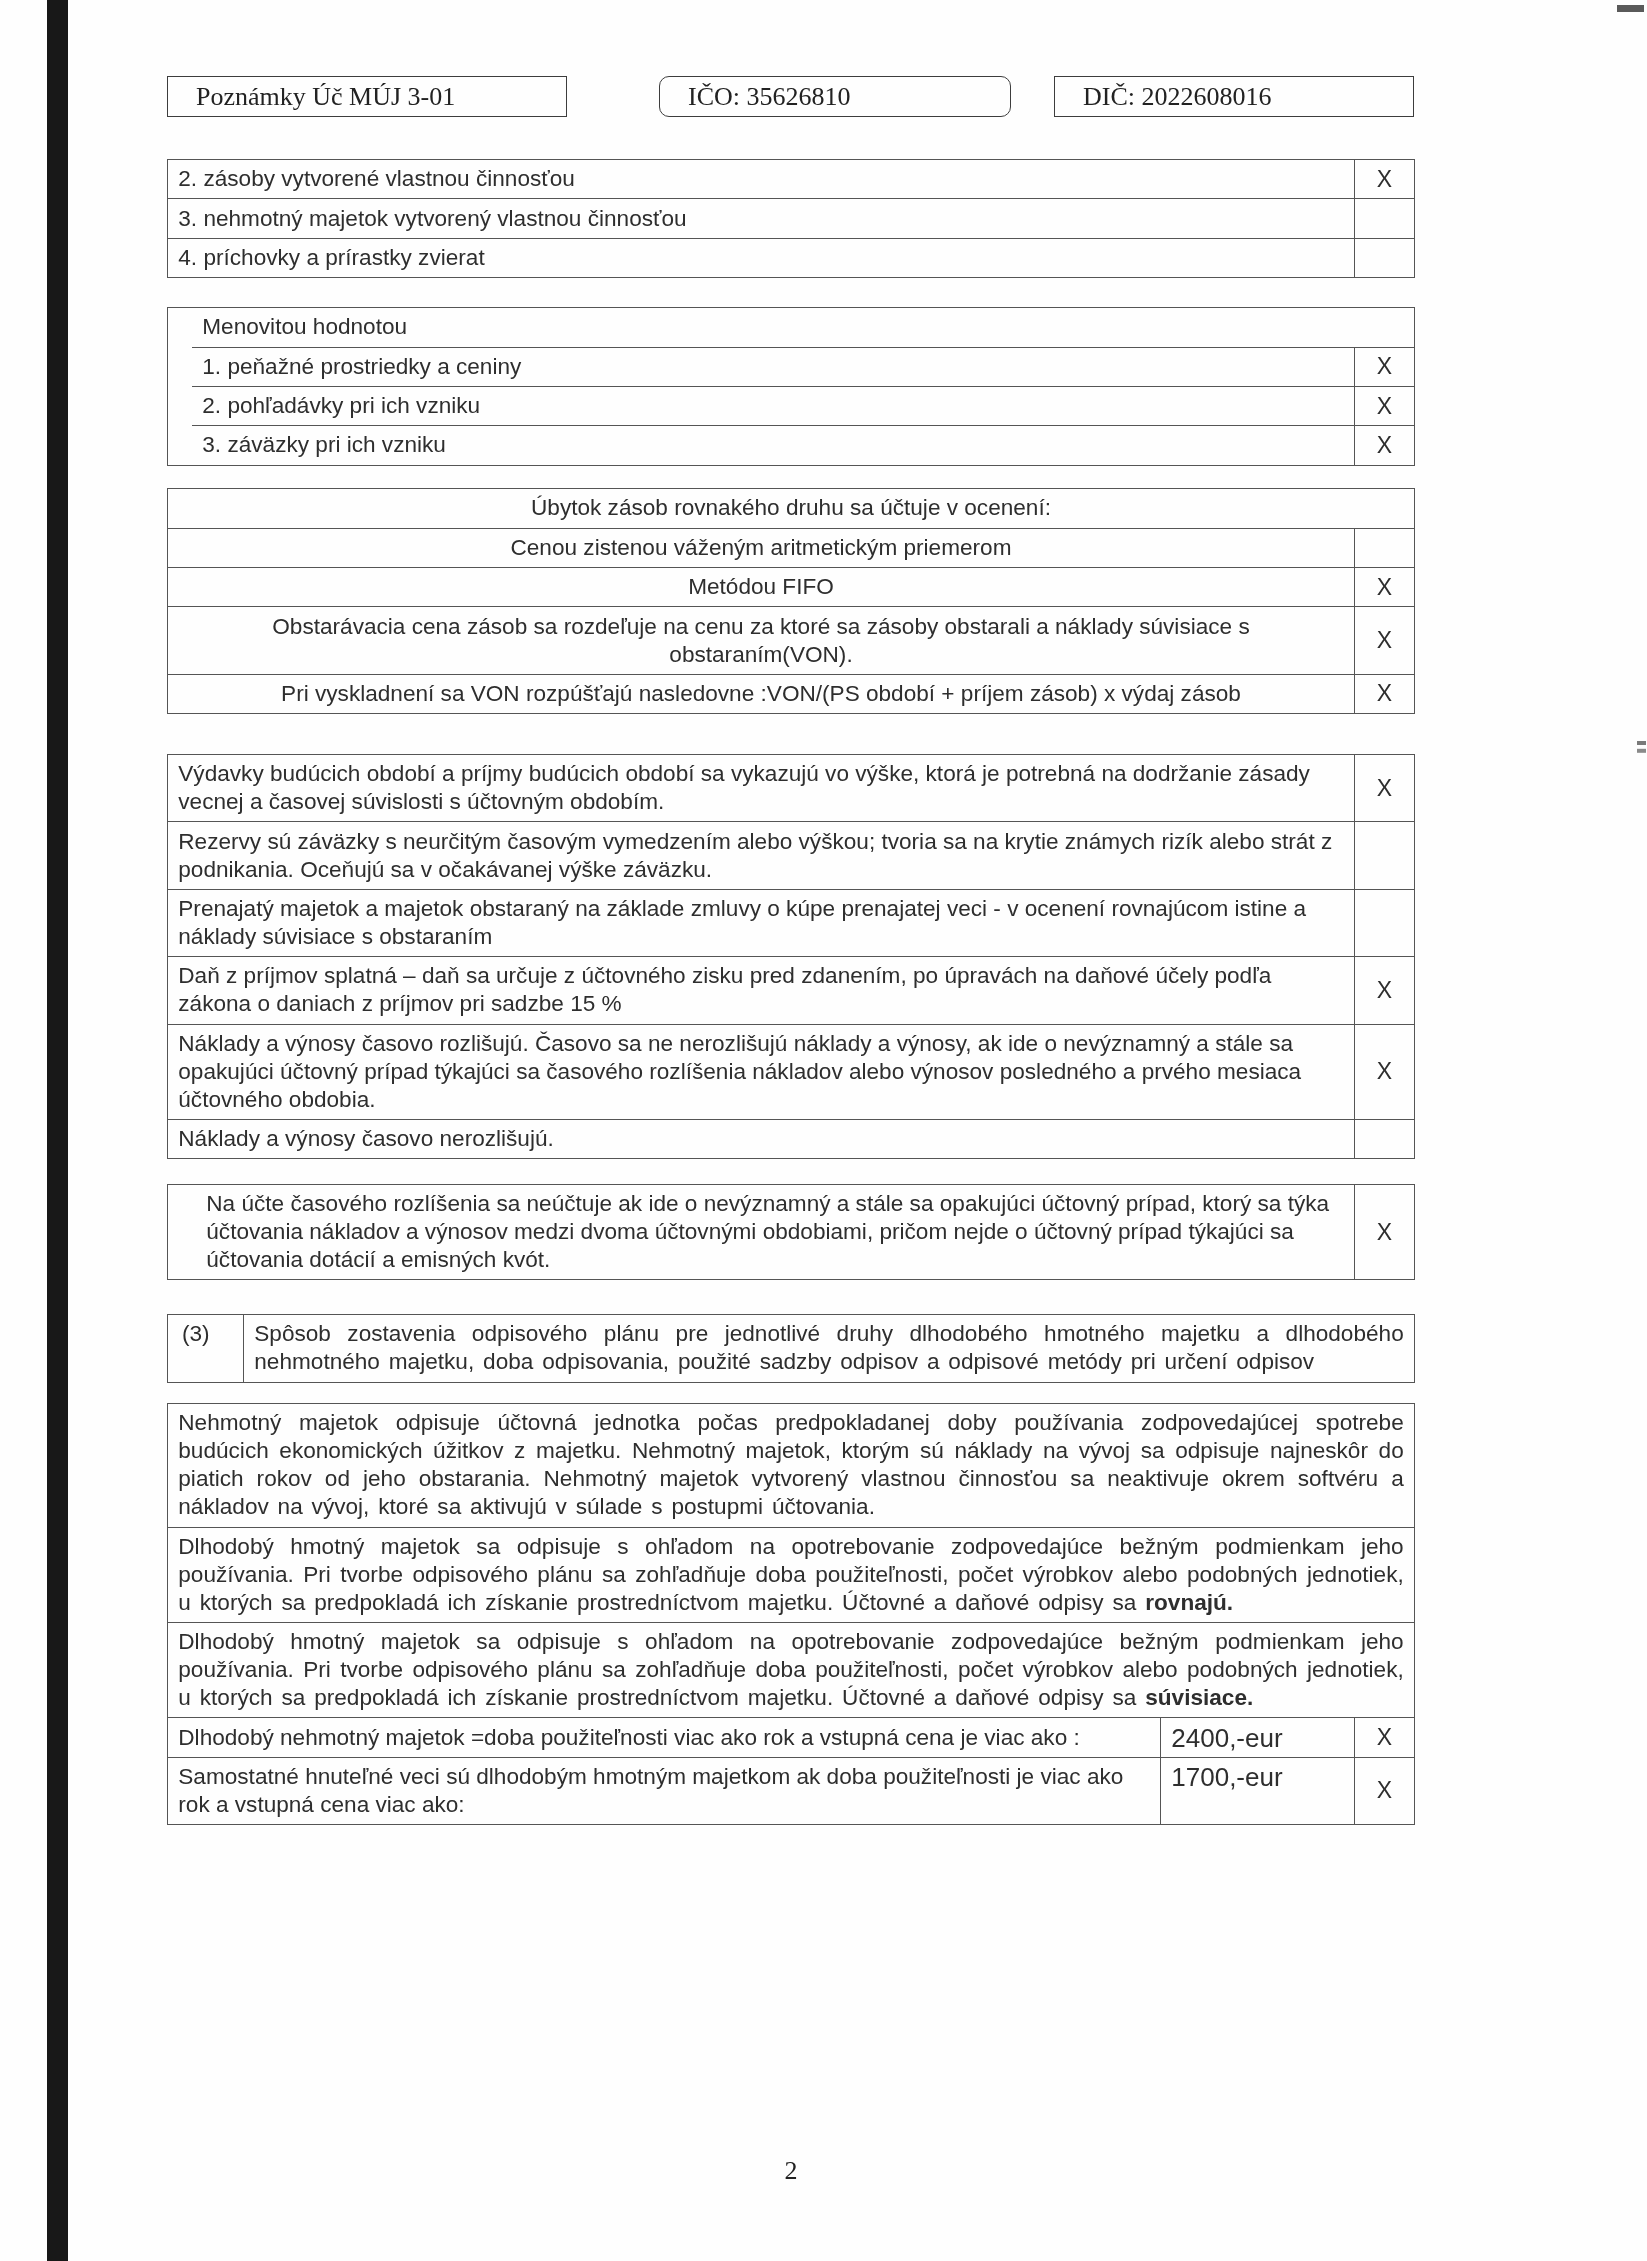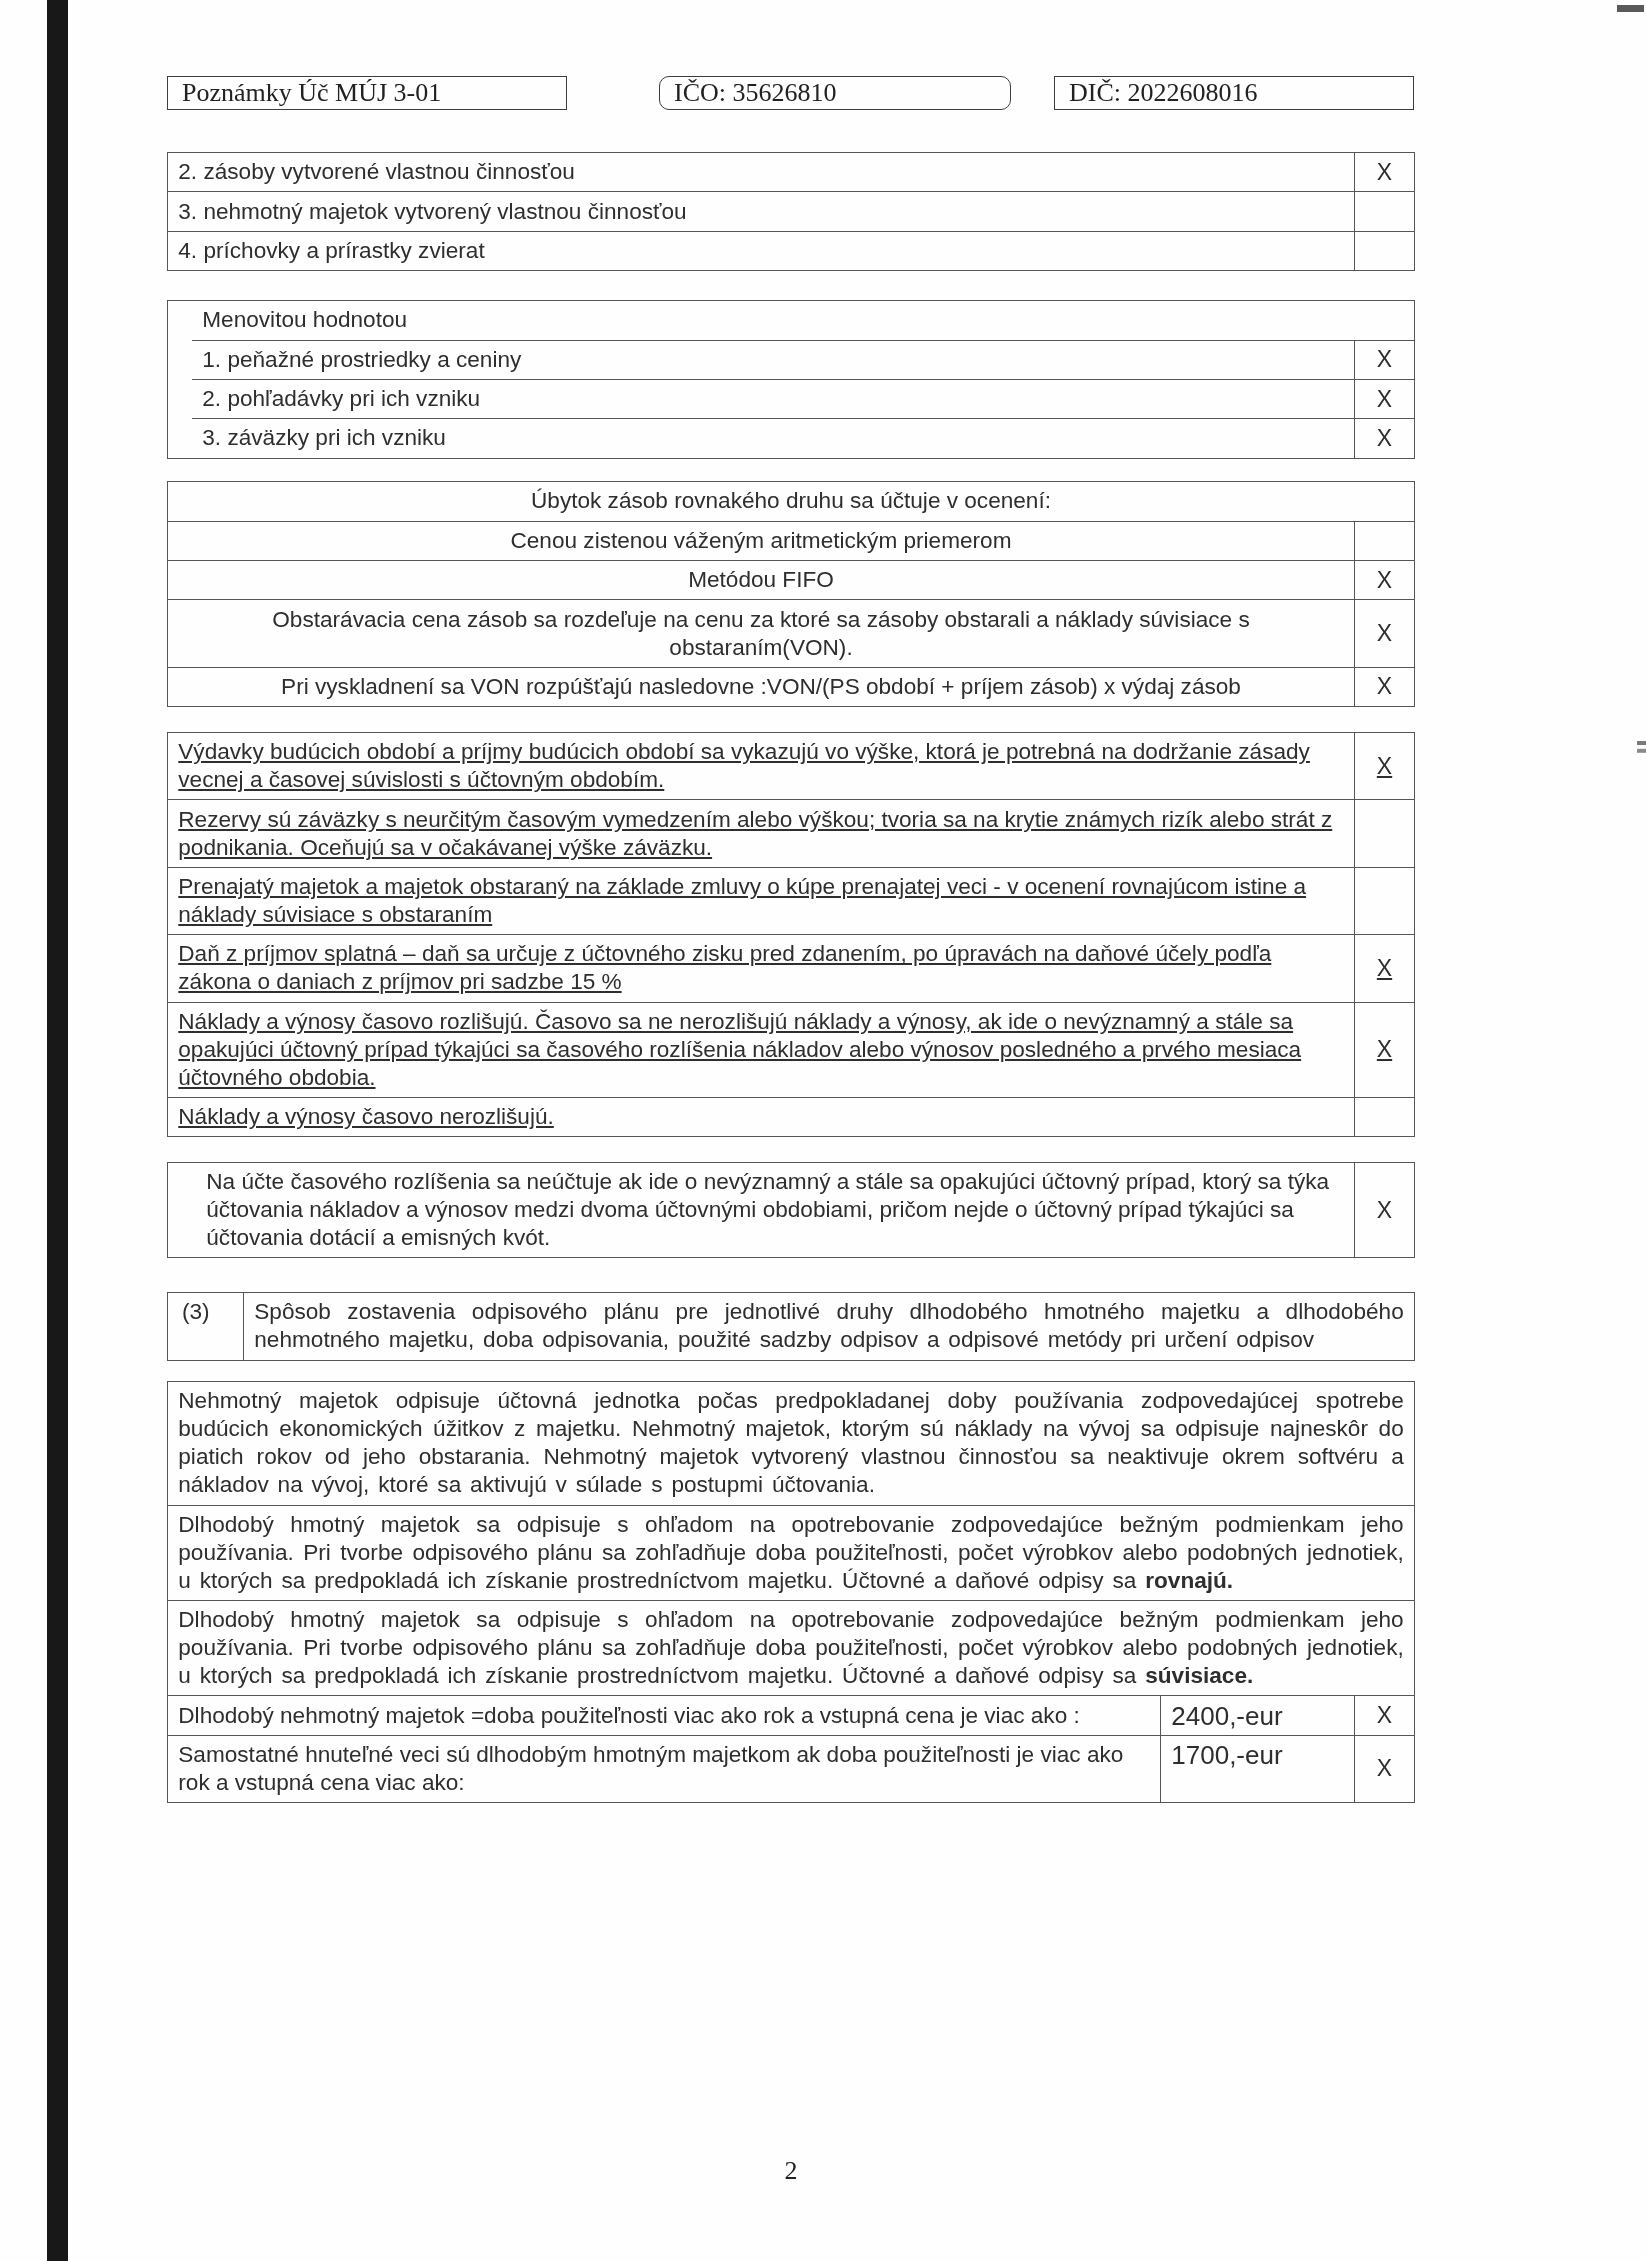--- a/index.html
+++ b/index.html
@@ -14,23 +14,23 @@
   
   .scan-strip-left { position:absolute; left:47px; top:0; width:21px; height:2261px; background:#181818; }
   .scan-mark-topright { position:absolute; right:2.6px; top:5.2px; width:27px; height:6.5px; background:#5a5a5a; }
   .scan-mark-right { position:absolute; right:1.3px; top:741px; width:9px; height:3.9px; background:#7a7a7a; box-shadow:0 7.8px 0 #8a8a8a; }
 
   .content { position:absolute; left:167px; top:0; width:1248px; }
 
   
   .header-row { display:flex; margin-top:76px; }
   .hbox {
-    height:34px; border:1.9px solid #3d3d3d;
+    height:41px; border:1.9px solid #3d3d3d;
     display:flex; align-items:center;
-    padding-left:14px; box-sizing:border-box;
+    padding-left:28px; box-sizing:border-box;
     font-family:"Liberation Serif", serif;
     font-size:26px; color:#222;
     white-space:nowrap;
   }
   .hbox.title { width:400px; }
   .hbox.ico   { width:352px; margin-left:92px;border-radius:10px; }
   .hbox.dic   { width:360px; margin-left:43px; }
 
   
   .tbl { border:1.3px solid #555; box-sizing:border-box; }
@@ -55,21 +55,21 @@
     width:76px; border-right:1.3px solid #555;
     padding:5.2px 0 5.2px 14px; font-size:22.6px; line-height:28px;
     flex-shrink:0;
   }
   .just { text-align:justify; }
   .wide { word-spacing:2.6px; }
 
   .mt-t1 { margin-top:42px; }
   .mt-t2 { margin-top:29px;padding-left:24px; }
   .mt-t3 { margin-top:22.6px;text-align:center; }
-  .mt-t4 { margin-top:25px;text-decoration:underline; }
+  .mt-t4 { margin-top:40px; }
   .mt-t5 { margin-top:24.5px;padding-left:28px; }
   .mt-s3 { margin-top:34px; }
   .mt-t6 { margin-top:20.7px; }
 
   .page-number {
     position:absolute; left:167px; width:1248px; top:2156px;
     text-align:center;
     font-family:"Liberation Serif", serif;
     font-size:26px; color:#222;
   }

